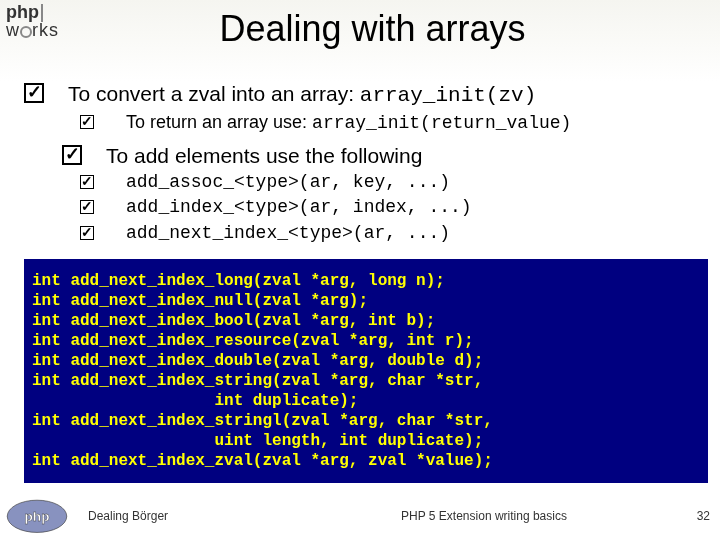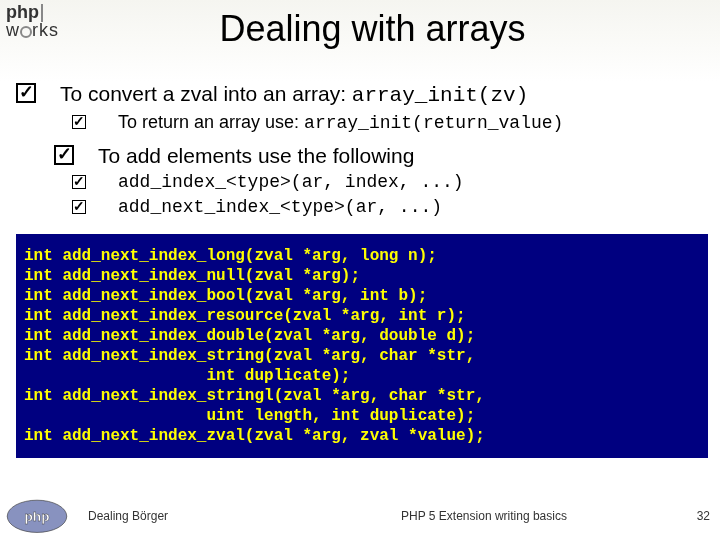--- a/index.html
+++ b/index.html
@@ -3,21 +3,21 @@
 <meta charset="utf-8">
 <style>
   * { margin: 0; padding: 0; box-sizing: border-box; }
   body { width: 720px; height: 540px; background: #fff; font-family: Verdana, Geneva, sans-serif; position: relative; overflow: hidden; }
   .slide { width: 720px; height: 540px; background: linear-gradient(to bottom, #f5f5f0 0%, #ffffff 15%); position: relative; }
   .logo-top { position: absolute; top: 4px; left: 6px; font-family: Arial, sans-serif; font-size: 18px; font-weight: bold; color: #333; line-height: 0.95; }
   .logo-top .bar { display: inline-block; width: 2px; height: 18px; background: #888; vertical-align: middle; margin-left: 2px; }
   .logo-top .works { font-weight: normal; letter-spacing: 1px; text-align: right; }
   .logo-top .gear { display: inline-block; width: 12px; height: 12px; border: 2px solid #888; border-radius: 50%; position: relative; vertical-align: middle; }
   .title { text-align: center; font-size: 36px; font-weight: normal; color: #000; padding-top: 8px; font-family: Verdana, sans-serif; padding-left: 25px; }
-  .content { position: absolute; top: 80px; left: 16px; right: 12px; }
+  .content { position: absolute; top: 80px; left: 24px; right: 12px; }
   .bullet-row { display: flex; align-items: flex-start; margin-bottom: 2px; }
   .check { width: 20px; height: 20px; border: 2px solid #000; position: relative; flex-shrink: 0; margin-right: 24px; margin-top: 3px; }
   .check::after { content: "✓"; position: absolute; top: -4px; left: 1px; font-size: 18px; font-weight: bold; color: #000; }
   .bullet-text { font-size: 21px; color: #000; line-height: 1.3; }
   .sub-row { display: flex; align-items: flex-start; margin-left: 56px; margin-bottom: 2px; }
   .check-sm { width: 14px; height: 14px; border: 1.5px solid #000; position: relative; flex-shrink: 0; margin-right: 12px; margin-top: 4px; }
   .check-sm::after { content: "✓"; position: absolute; top: -3px; left: 0px; font-size: 14px; font-weight: bold; color: #000; }
   .sub-text { font-size: 18px; color: #000; line-height: 1.3; margin-left: 20px; }
   .mono { font-family: "Courier New", monospace; }
   .code-block { background: #000080; color: #ffff00; font-family: "Courier New", monospace; font-size: 16px; line-height: 1.25; padding: 12px 8px; margin-top: 14px; white-space: pre; font-weight: bold; }
@@ -55,20 +55,24 @@
     </div>
 
     <div class="bullet-row" style="margin-top:6px;margin-left:38px;">
       <div class="check"></div>
       <div class="bullet-text">
         <span>To add elements use the following</span>
       </div>
     </div>
     <div class="sub-row">
       <div class="check-sm"></div>
+      <div class="sub-text mono">add_assoc_&lt;type&gt;(ar, key, ...)</div>
+    </div>
+    <div class="sub-row">
+      <div class="check-sm"></div>
       <div class="sub-text mono">add_index_&lt;type&gt;(ar, index, ...)</div>
     </div>
     <div class="sub-row">
       <div class="check-sm"></div>
       <div class="sub-text mono">add_next_index_&lt;type&gt;(ar, ...)</div>
     </div>
 
     <div class="code-block">int add_next_index_long(zval *arg, long n);
 int add_next_index_null(zval *arg);
 int add_next_index_bool(zval *arg, int b);

